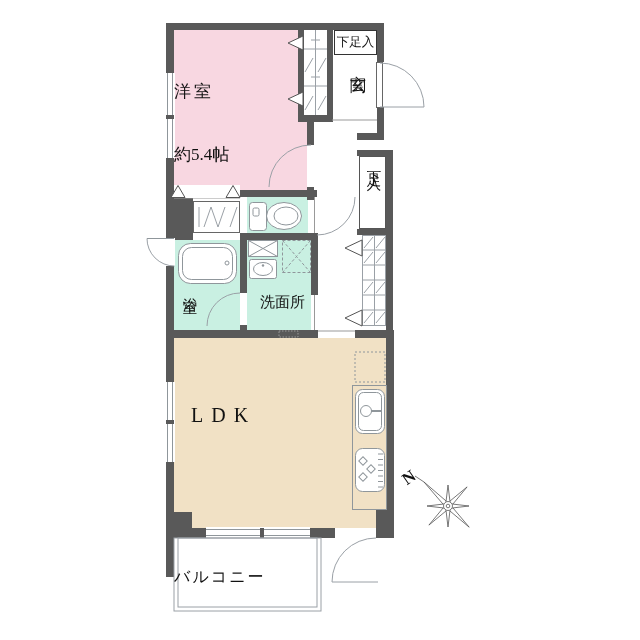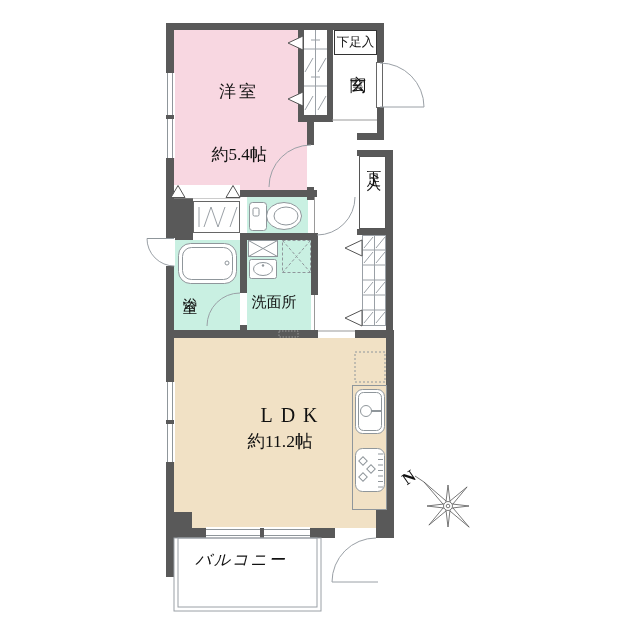--- a/index.html
+++ b/index.html
@@ -1,21 +1,21 @@
 <!DOCTYPE html>
 <html><head>
 <meta charset="utf-8">
 <style>
   html,body{margin:0;padding:0;background:#ffffff;}
   #plan{position:relative;width:640px;height:640px;background:#ffffff;overflow:hidden;
         font-family:"Liberation Serif","DejaVu Serif",serif;color:#111;}
   .fill{position:absolute;}
   .wall{position:absolute;background:#595959;}
   .lbl{position:absolute;color:#111;white-space:nowrap;}
-  .lbl.center{text-align:center;}
+  .lbl.center{text-align:left;}
   .vert{writing-mode:vertical-rl;text-orientation:upright;}
   #svgov{position:absolute;left:0;top:0;}
   .labelbox{position:absolute;box-sizing:border-box;border:1px solid #333;background:#fff;
             display:flex;align-items:center;justify-content:center;}
 </style>
 </head>
 <body>
 
 <div id="plan">
 
@@ -201,22 +201,21 @@
   <div class="labelbox" style="left:334px;top:30px;width:43px;height:25px;">
     <span class="lbl" style="position:static;font-size:12.5px;">下足入</span>
   </div>
 
   <div class="lbl vert" style="left:347px;top:62px;font-size:16px;letter-spacing:3px;">玄関</div>
 
   <div class="lbl vert" style="left:364px;top:160px;font-size:14.5px;letter-spacing:2px;">下足入</div>
 
   <div class="lbl vert" style="left:180px;top:286px;font-size:14.5px;letter-spacing:2px;">浴室</div>
 
-  <div class="lbl center" style="left:242px;top:293px;width:64px;font-size:15px;">洗面所</div>
+  <div class="lbl center" style="left:260px;top:293px;width:64px;font-size:15px;">洗面所</div>
 
   <div class="lbl center" style="left:174px;top:404px;width:212px;font-size:20px;letter-spacing:8px;text-indent:8px;margin-left:9px;">LDK</div>
-  <div class="lbl center" style="left:174px;top:429px;width:212px;font-size:17.5px;">約11.2帖</div>
-
-  <div class="lbl center" style="left:174px;top:550px;width:134px;font-size:16px;letter-spacing:2px;font-style:italic;">バルコニー</div>
+
+  <div class="lbl center" style="left:174px;top:567px;width:134px;font-size:16px;letter-spacing:2px;">バルコニー</div>
 
   <div class="lbl" style="left:403px;top:468px;font-size:17px;font-weight:bold;transform:rotate(-35deg);">N</div>
 
 </div>
 
 </body></html>

